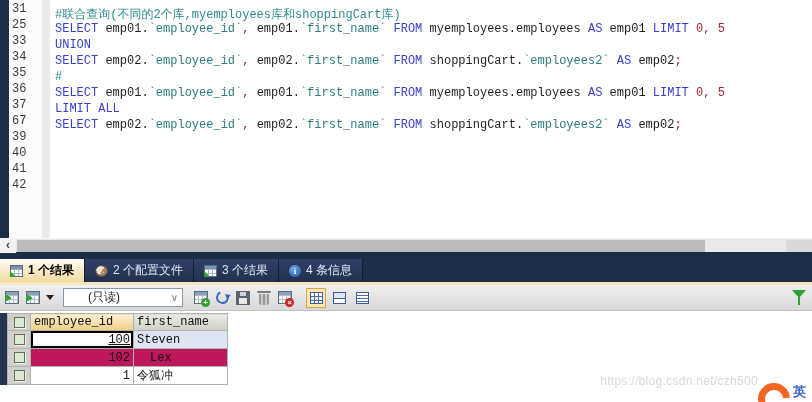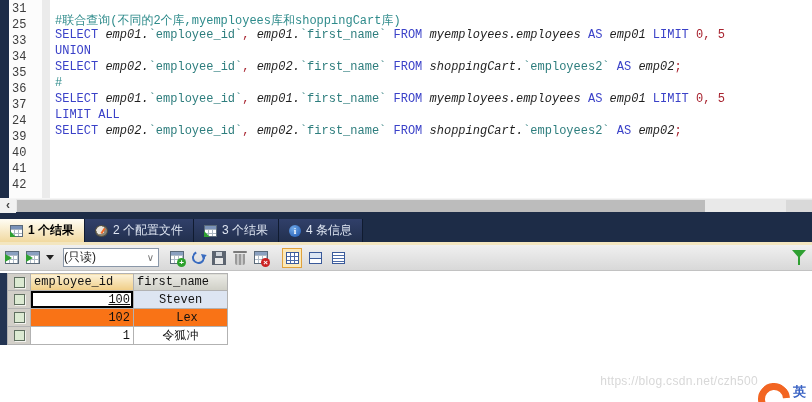--- a/index.html
+++ b/index.html
@@ -1,33 +1,33 @@
 <!DOCTYPE html>
 <html style="--navy: #1d2c47; --cream: #f3e6c0; --kw: #3a41c8; --num: #a82430; --ident: #2d7d7d; --comment: #2e8b8b; --green: #2fa032; --orange: #f26522;"><head>
 <meta charset="utf-8">
 <style>
   * { margin:0; padding:0; box-sizing:border-box; }
   html,body { width:812px; height:402px; overflow:hidden; }
   body { font-family:"Liberation Sans", sans-serif; background:#fff; position:relative; }
   .app { width:812px; height:402px; display:flex; flex-direction:column; overflow:hidden; position:relative; background:#fff; }
 
   
-  .editor { height:198px; display:flex; background:#f97316; }
+  .editor { height:238px; display:flex; background:#f97316; }
   .gutter-strip { width:9px; background:var(--navy); }
   .gutter { width:33px; background:#fcfcfc; padding-top:2px; }
   .gutter .ln { height:16px; line-height:16px; font:12px "Liberation Mono","DejaVu Sans Mono",monospace; color:#3c3c3c; padding-left:3px; }
   .gutter-sep { width:8px; background:#ebebeb; }
-  .code { flex:1; padding-top:12px; padding-left:5px; overflow:hidden; background:#fff; }
+  .code { flex:1; padding-top:6px; padding-left:5px; overflow:hidden; background:#fff; }
   .code-line { height:16px; line-height:16px; font:12px "Liberation Mono","DejaVu Sans Mono",monospace; white-space:pre; color:#1f1f1f; }
   .seg-kw { color:var(--kw); }
   .seg-nu { color:var(--num); }
   .seg-pu { color:var(--num); }
   .seg-id { color:var(--ident); }
   .seg-co { color:var(--comment); }
-  .seg-pl { color:#1f1f1f;font-style:italic; }
+  .seg-pl { color:#1f1f1f; }
 
   
   .hscroll { height:14px; background:#e9e9e9; display:flex; align-items:center; position:relative; border-top:1px solid #f5f5f5; }
   .hs-btn { width:16px; height:14px; background:#f1f1f1; color:#444; font:bold 12px "Liberation Sans",sans-serif; text-align:center; line-height:13px; }
   .hs-thumb { height:12px; width:688px; background:#bcbcbc; margin-left:1px; }
   .hs-right { position:absolute; right:0; width:26px; height:12px; background:#d9d9d9; }
 
   .navy-gap { height:7px; background:var(--navy); }
 
   
@@ -58,21 +58,21 @@
     background-image:
       linear-gradient(#8aa0c0,#8aa0c0),
       repeating-linear-gradient(to right, transparent 0 3px, #b0bcc8 3px 4px),
       repeating-linear-gradient(to bottom, transparent 0 3px, #b0bcc8 3px 4px);
     background-size:100% 3px,100% 100%,100% 100%; background-repeat:no-repeat; }
   .badge { position:absolute; font:bold 8px "Liberation Sans",sans-serif; width:9px; height:9px; border-radius:50%; color:#fff; text-align:center; line-height:9px; right:0; bottom:0; }
   .badge.green { background:#2da12d; }
   .badge.red { background:#cc2222; }
   .arrow-green { position:absolute; left:-1px; bottom:1px; width:0; height:0; border-left:7px solid var(--green); border-top:4px solid transparent; border-bottom:4px solid transparent; }
   .caret { width:0; height:0; border-left:4px solid transparent; border-right:4px solid transparent; border-top:5px solid #222; margin-left:1px; }
-  .combo { width:96px; height:19px; background:#fff; border:1px solid #8a97a8; display:flex; align-items:center; margin:8px 6px; font-size:12px; color:#222; padding-left:0; position:relative; }
+  .combo { width:120px; height:19px; background:#fff; border:1px solid #8a97a8; display:flex; align-items:center; margin:8px 6px; font-size:12px; color:#222; padding-left:24px; position:relative; }
   .combo .chev { position:absolute; right:4px; color:#777; font-size:10px; }
   .tbi-save { width:14px; height:14px; background:#5c6470; position:relative; }
   .tbi-save::after { content:""; position:absolute; left:3px; bottom:1px; width:8px; height:6px; background:#e8e8e8; }
   .tbi-save::before { content:""; position:absolute; left:4px; top:1px; width:6px; height:4px; background:#cdd2d8; }
   .tbi-trash-body { width:10px; height:11px; background:linear-gradient(to right,#9a9a9a 0 2px,#c8c8c8 2px 4px,#9a9a9a 4px 6px,#c8c8c8 6px 8px,#9a9a9a 8px 10px); border-radius:0 0 2px 2px; position:relative; margin-top:3px; }
   .tbi-trash-body::before { content:""; position:absolute; top:-3px; left:-2px; width:14px; height:2px; background:#7a7a7a; border-radius:1px; }
   .tbi-refresh { width:13px; height:13px; border:2px solid #3a6cc0; border-radius:50%; border-top-color:transparent; position:relative; transform:rotate(20deg); }
   .tbi-refresh::after { content:""; position:absolute; right:-3px; top:-2px; width:0; height:0; border-left:5px solid #3a6cc0; border-top:3px solid transparent; border-bottom:3px solid transparent; transform:rotate(-40deg); }
   .viewbtn { width:20px; height:20px; display:flex; align-items:center; justify-content:center; border:1px solid transparent; }
   .viewbtn.active { background:#fbe9b8; border:1px solid #e0a23c; }
@@ -90,22 +90,22 @@
   .resultarea { flex:1; background:#fff; position:relative; }
   .gridwrap { position:absolute; left:0; top:2px; border-left:7px solid #233452; }
   table.grid { border-collapse:collapse; font:12px "Liberation Mono","DejaVu Sans Mono",monospace; color:#111; }
   table.grid th, table.grid td { border:1px solid #b2b2b2; padding:0 3px; }
   th.h-corner { width:23px; background:#d2cfc8; border-color:#8e8e8e; }
   th.h-id { width:103px; background:linear-gradient(#fcf2d8,#f0cd85); text-align:left; font-weight:normal; border-color:#8e8e8e; height:17px; }
   th.h-name { width:94px; background:linear-gradient(#ebebe6,#cfcfc6); text-align:left; font-weight:normal; border-color:#8e8e8e; }
   td.rowhdr { background:#d2cfc8; border-color:#9a9a9a; }
   .chk { display:block; width:11px; height:11px; margin:0 auto; background:#dcead2; border:1px solid #5f6f5f; box-shadow:1px 1px 0 #f2f2ee; }
   td.c-id { text-align:right; height:18px; }
-  td.c-name { text-align:center; }
-  tr.alt td.c-id, tr.alt td.c-name { background:#f97316;padding-left:16px; }
+  td.c-name { text-align:left; }
+  tr.alt td.c-id, tr.alt td.c-name { background:#be185d;padding-left:16px; }
   td.cur { box-shadow:inset 0 0 0 2px #000;text-decoration:underline; }
   td.rowsel { background:#dde5f2 !important; }
 
   .watermark { position:absolute; right:54px; bottom:14px; font-size:12px; color:#d8d8d8; letter-spacing:.3px; }
   .csdn-logo { position:absolute; right:22px; bottom:-13px; width:32px; height:32px; border-radius:50%; border:7px solid var(--orange); border-right-color:transparent; transform:rotate(40deg); }
   .ime-badge { position:absolute; right:6px; bottom:1px; color:#3a63c4; font:bold 13px "Liberation Sans",sans-serif; }
 </style>
 </head>
 <body>
 
@@ -114,21 +114,21 @@
   <div class="editor">
     <div class="gutter-strip"></div>
     <div class="gutter" id="gutter">
         <div class="ln">31</div>
         <div class="ln">25</div>
         <div class="ln">33</div>
         <div class="ln">34</div>
         <div class="ln">35</div>
         <div class="ln">36</div>
         <div class="ln">37</div>
-        <div class="ln">24</div>
+        <div class="ln">67</div>
         <div class="ln">39</div>
         <div class="ln">40</div>
         <div class="ln">41</div>
         <div class="ln">42</div>
       </div>
     <div class="gutter-sep"></div>
     <div class="code" id="code">
         <div class="code-line"><span class="seg-co">#联合查询(不同的2个库,myemployees库和shoppingCart库)</span></div>
         <div class="code-line"><span class="seg-kw">SELECT</span><span class="seg-pl"> emp01.</span><span class="seg-id">`employee_id`</span><span class="seg-pu">,</span><span class="seg-pl"> emp01.</span><span class="seg-id">`first_name`</span><span class="seg-pl"> </span><span class="seg-kw">FROM</span><span class="seg-pl"> myemployees.employees </span><span class="seg-kw">AS</span><span class="seg-pl"> emp01 </span><span class="seg-kw">LIMIT</span><span class="seg-pl"> </span><span class="seg-nu">0</span><span class="seg-pu">,</span><span class="seg-pl"> </span><span class="seg-nu">5</span></div>
         <div class="code-line"><span class="seg-kw">UNION</span></div>

